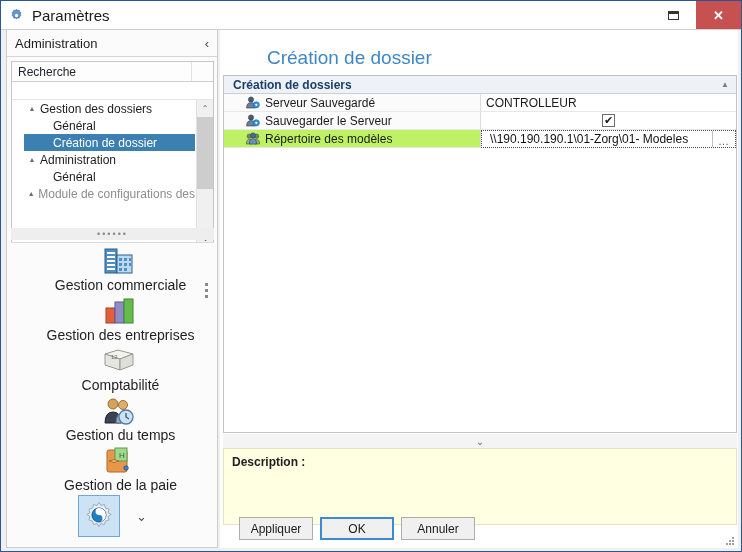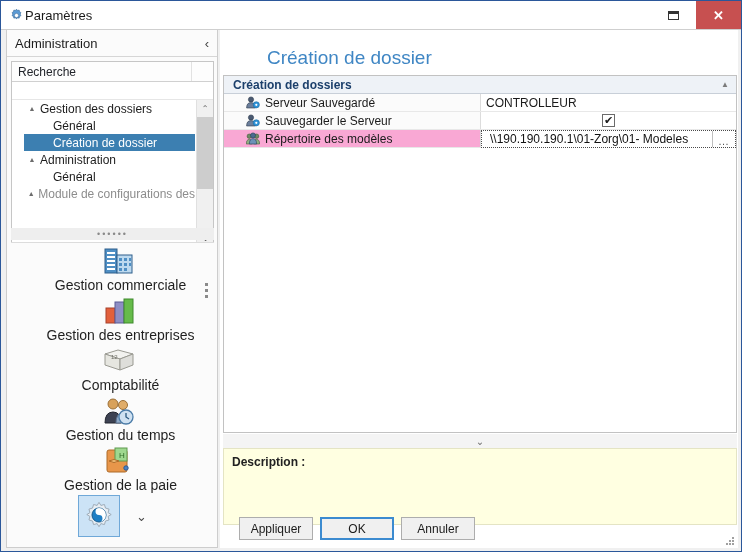--- a/index.html
+++ b/index.html
@@ -26,22 +26,22 @@
     width: 740px; height: 29px;
     background: #ffffff;
     border-bottom: 1px solid #cfcfcf;
     display: flex; align-items: center;
   }
   .titlebar-gear {
     margin-left: 7px; width: 16px; height: 16px;
     display: flex; align-items: center; justify-content: center;
   }
   .title-text {
-    margin-left: 1px;
-    font-size: 13px;
+    margin-left: 8px;
+    font-size: 15px;
     color: #1a1a1a;
   }
   .win-buttons {
     position: absolute; right: 0; top: 0;
     height: 28px; display: flex; align-items: stretch;
   }
   .win-btn {
     width: 45px; display: flex; align-items: center; justify-content: center;
     background: #ffffff; cursor: default;
   }
@@ -187,21 +187,21 @@
     font-weight: bold; color: #1b3f6b; font-size: 12px;
   }
   .grid-group .collapse-arrow {
     margin-left: auto; margin-right: 7px; font-size: 8px; color: #7b7b7b;
   }
   .grid-row {
     height: 18px; display: flex; align-items: stretch;
     border-bottom: 1px solid #e8e8e8;
     font-size: 12px; color: #1b1b1b;
   }
-  .grid-row.selected .cell-name { background: #f9a8d4; }
+  .grid-row.selected .cell-name { background: #bef264; }
   .cell-name {
     width: 257px; display: flex; align-items: center;
     padding-left: 22px; gap: 5px;
     background: #fbfbfb;
     border-right: 1px solid #dcdcdc;
   }
   .cell-val {
     flex: 1; display: flex; align-items: center;
     padding-left: 5px; background: #ffffff;
   }

